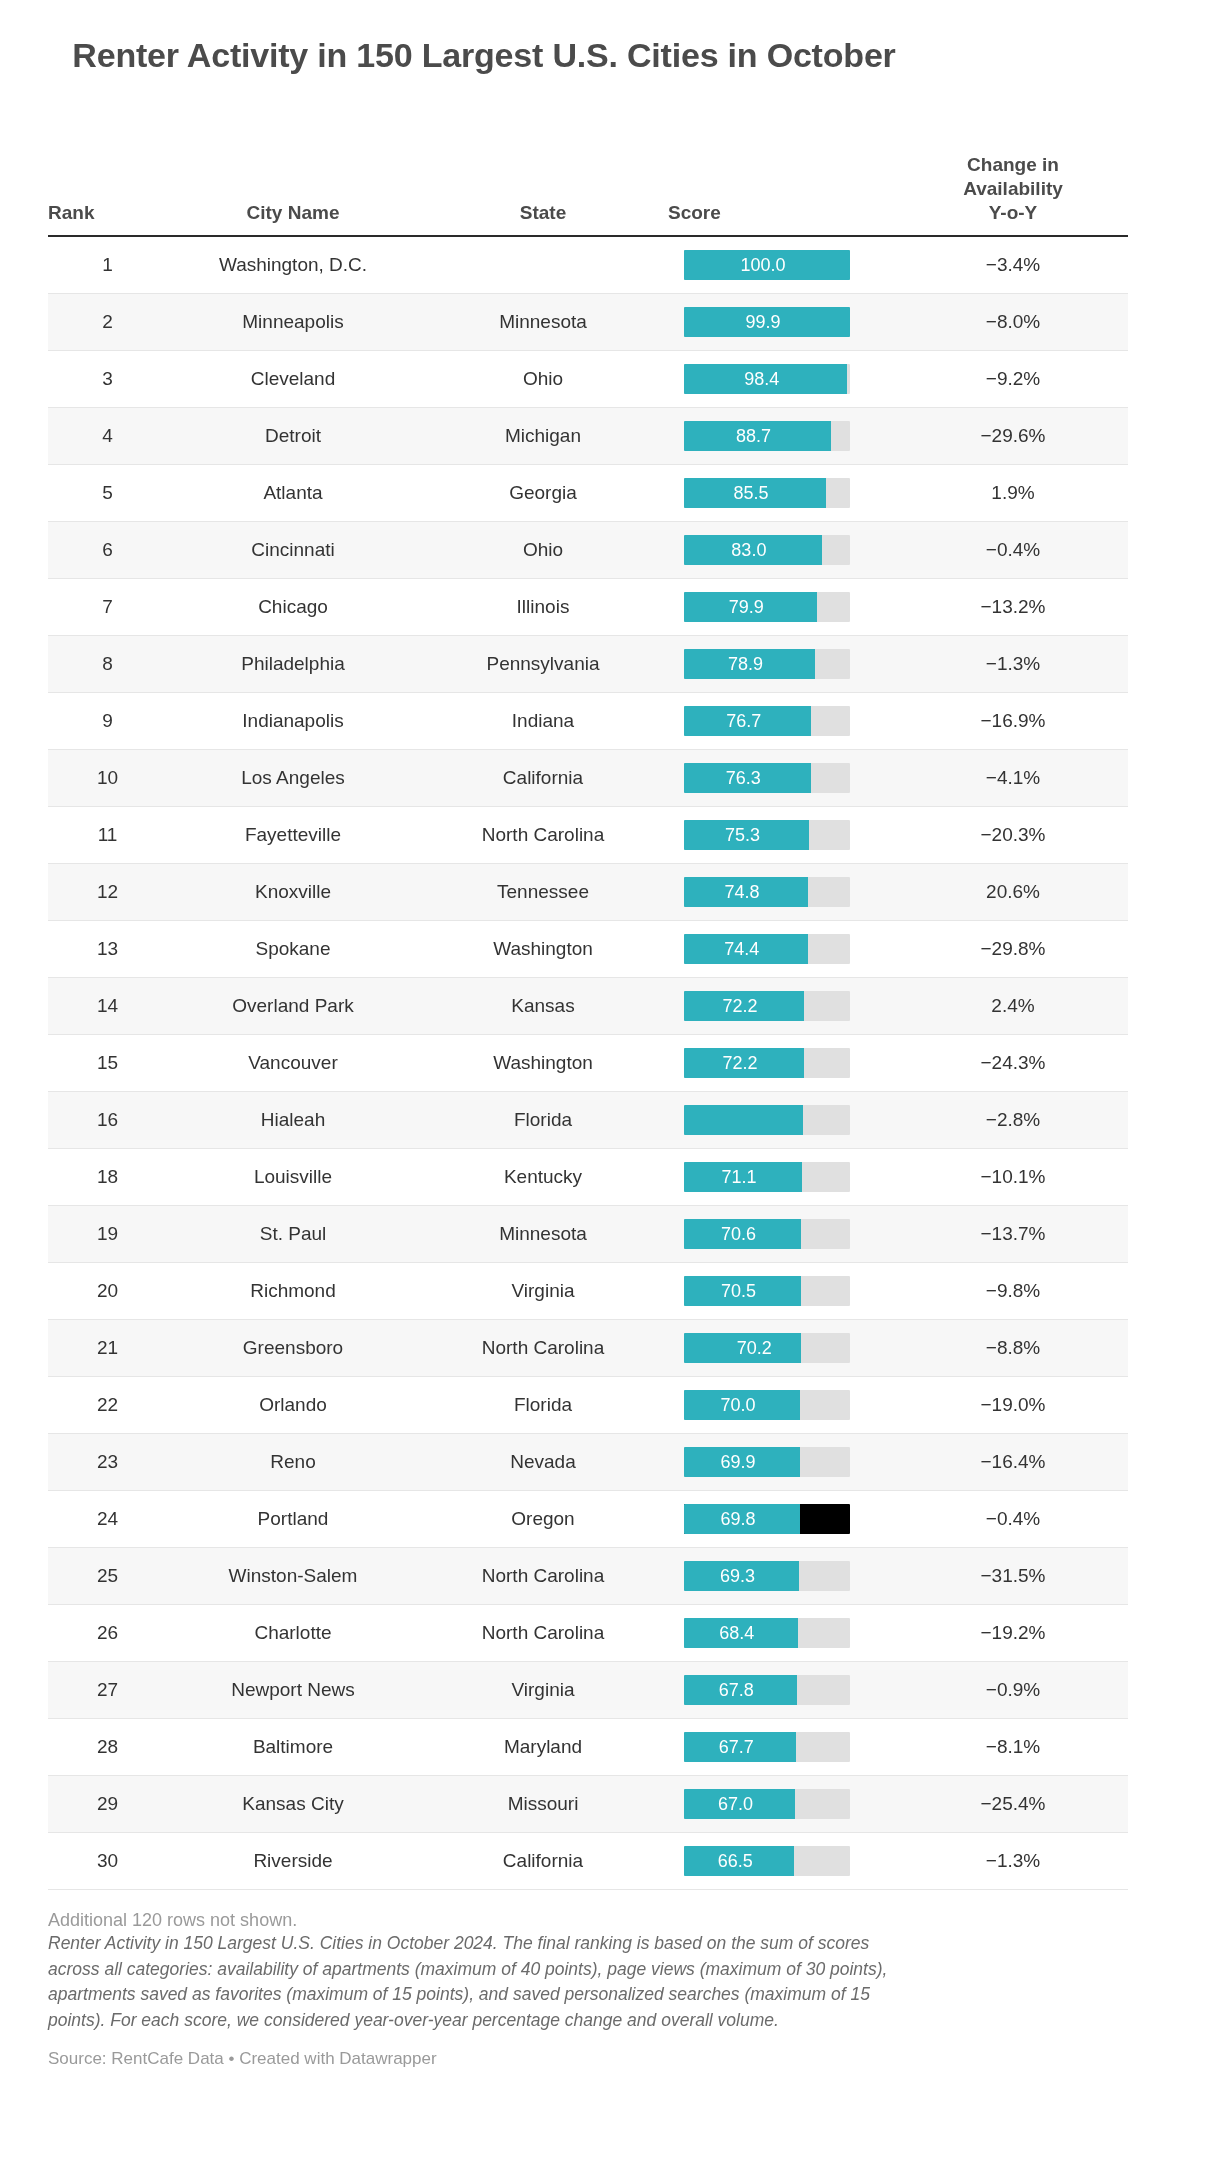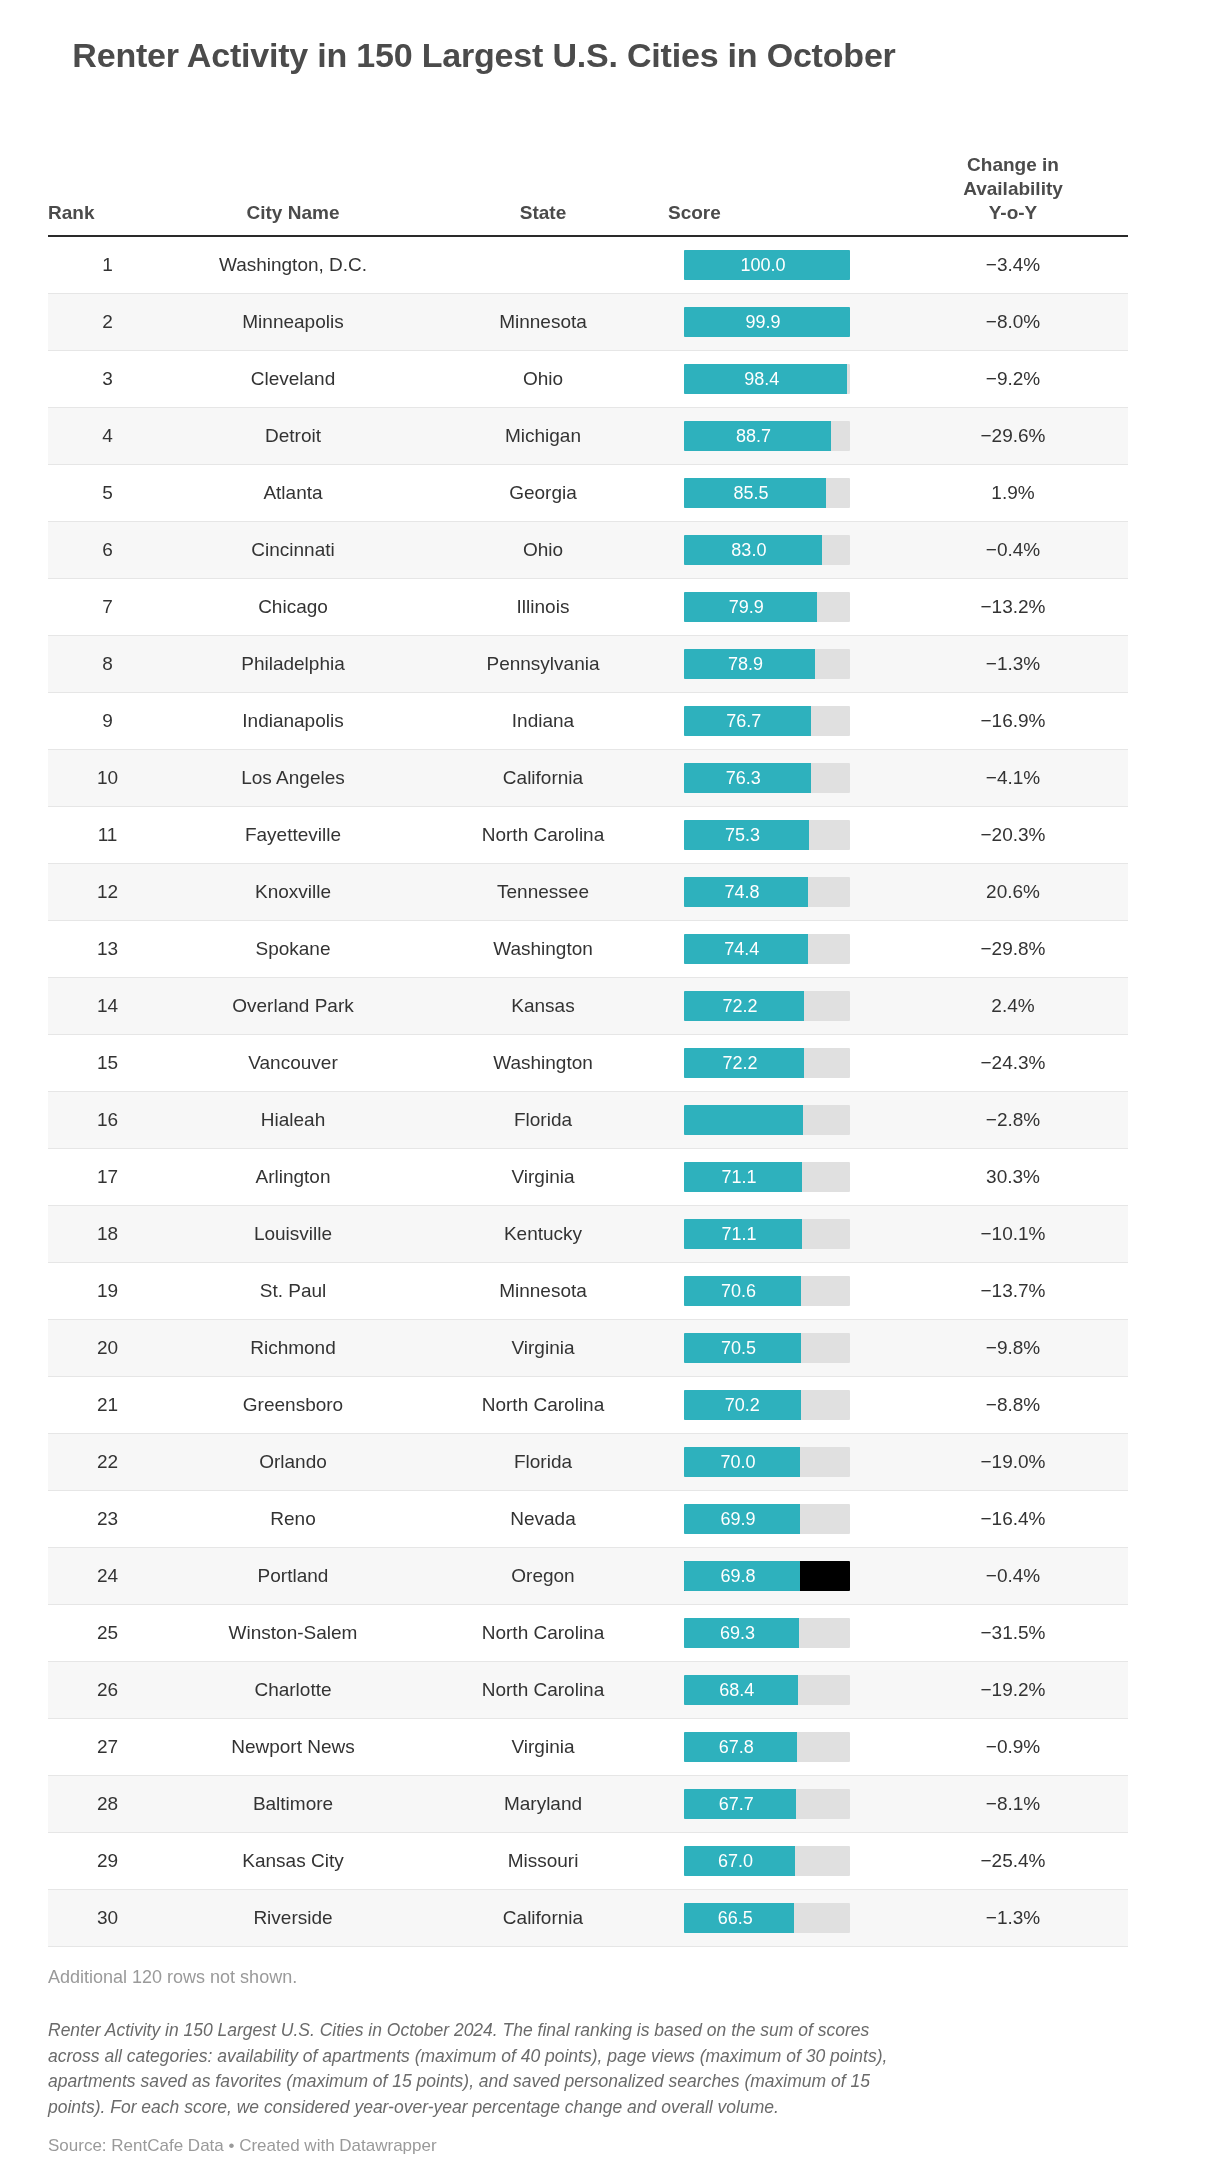--- a/index.html
+++ b/index.html
@@ -94,21 +94,20 @@
     text-align: center;
     padding-right: 8px;
     box-sizing: border-box;
   }
   .note {
     margin-top: 20px;
     font-size: 18px;
     color: #9a9a9a;
   }
   .footer {
-    margin-top: 30px;
     font-size: 17.5px;
     line-height: 1.45;
     color: #6b6b6b;
     font-style: italic;
   }
   .source {
     margin-top: 16px;
     font-size: 17px;
     color: #9a9a9a;
     font-style: normal;
@@ -324,32 +323,20 @@
             <td class="c-state">Florida</td>
             <td class="c-score">
               <div class="bar-track" style="background: rgb(224, 224, 224);">
                 <div class="bar-fill" style="width: 118.69px; background: rgb(46, 177, 189);"></div>
                 <div class="bar-label" style="left: 0px; width: 118.69px; margin-top: 44px;">71.5</div>
               </div>
             </td>
             <td class="c-change">−2.8%</td>
           </tr>
           <tr>
-            <td class="c-rank">17</td>
-            <td class="c-city">Arlington</td>
-            <td class="c-state">Virginia</td>
-            <td class="c-score">
-              <div class="bar-track" style="background: rgb(224, 224, 224);">
-                <div class="bar-fill" style="width: 118.026px; background: rgb(46, 177, 189);"></div>
-                <div class="bar-label" style="left: 0px; width: 118.026px;">71.1</div>
-              </div>
-            </td>
-            <td class="c-change">30.3%</td>
-          </tr>
-          <tr>
             <td class="c-rank">18</td>
             <td class="c-city">Louisville</td>
             <td class="c-state">Kentucky</td>
             <td class="c-score">
               <div class="bar-track" style="background: rgb(224, 224, 224);">
                 <div class="bar-fill" style="width: 118.026px; background: rgb(46, 177, 189);"></div>
                 <div class="bar-label" style="left: 0px; width: 118.026px;">71.1</div>
               </div>
             </td>
             <td class="c-change">−10.1%</td>
@@ -378,21 +365,21 @@
             </td>
             <td class="c-change">−9.8%</td>
           </tr>
           <tr>
             <td class="c-rank">21</td>
             <td class="c-city">Greensboro</td>
             <td class="c-state">North Carolina</td>
             <td class="c-score">
               <div class="bar-track" style="background: rgb(224, 224, 224);">
                 <div class="bar-fill" style="width: 116.532px; background: rgb(46, 177, 189);"></div>
-                <div class="bar-label" style="left: 4px; width: 116.532px; border-radius: 12px;">70.2</div>
+                <div class="bar-label" style="left: 16px; width: 116.532px; border-radius: 12px;">70.2</div>
               </div>
             </td>
             <td class="c-change">−8.8%</td>
           </tr>
           <tr>
             <td class="c-rank">22</td>
             <td class="c-city">Orlando</td>
             <td class="c-state">Florida</td>
             <td class="c-score">
               <div class="bar-track" style="background: rgb(224, 224, 224);">

